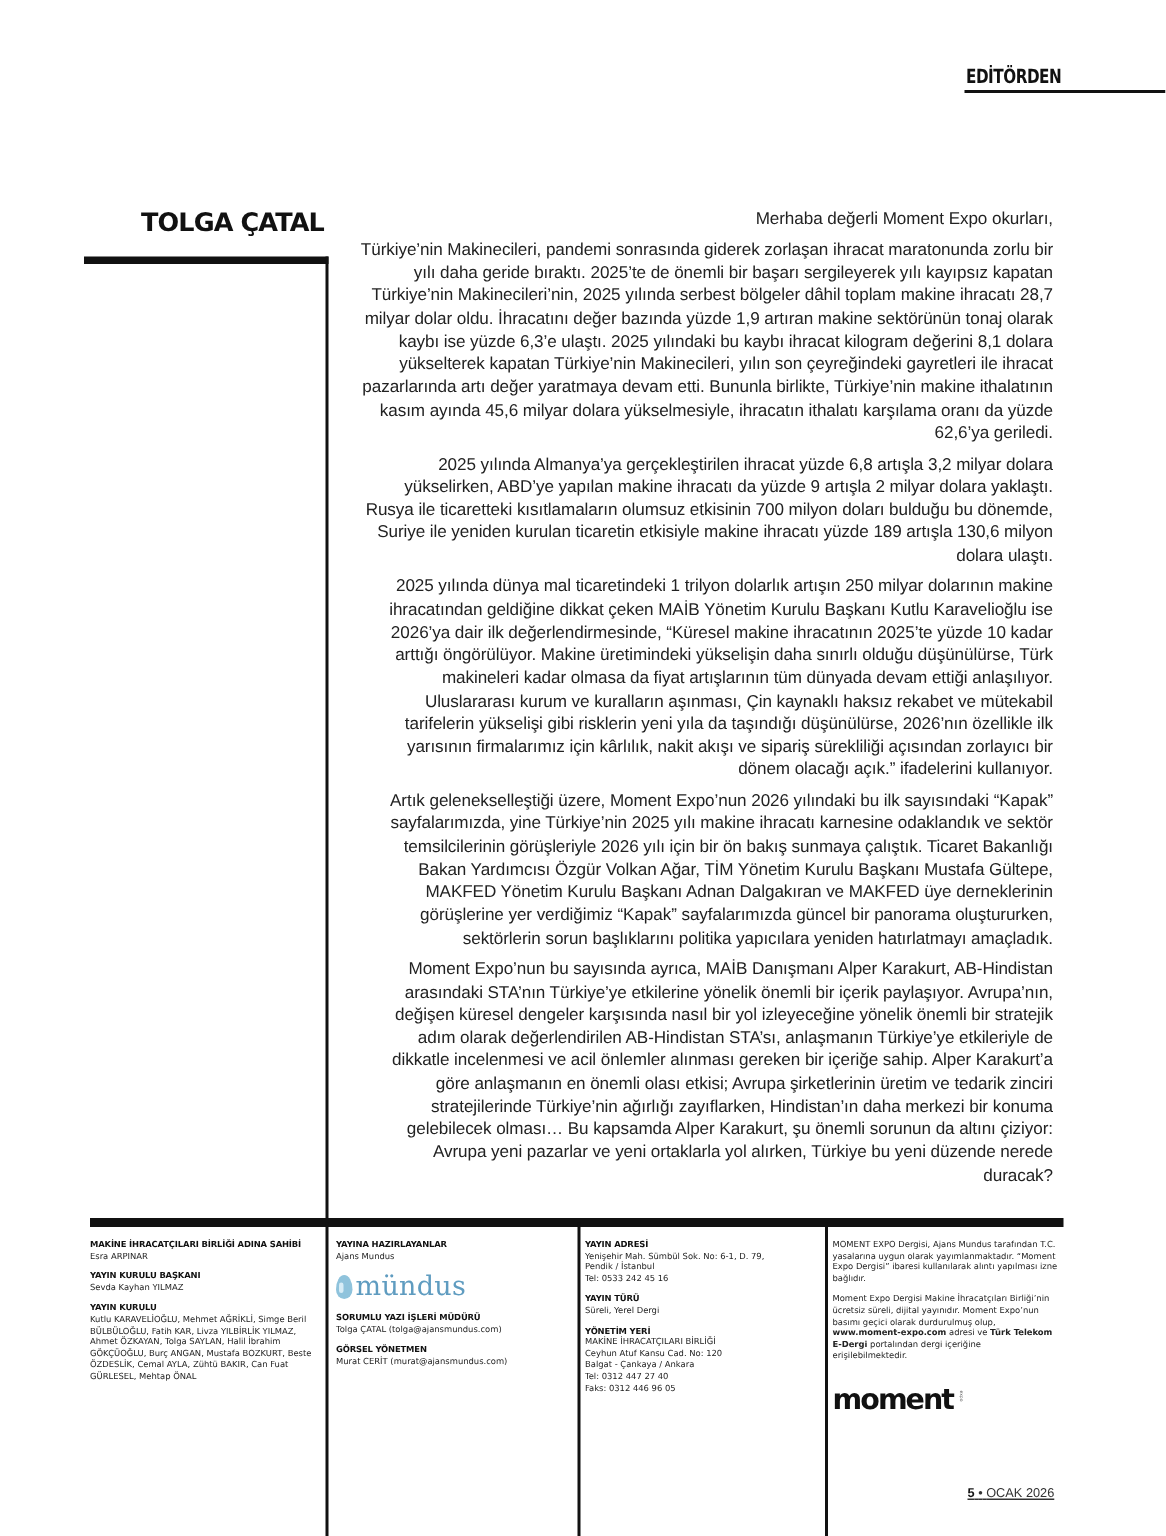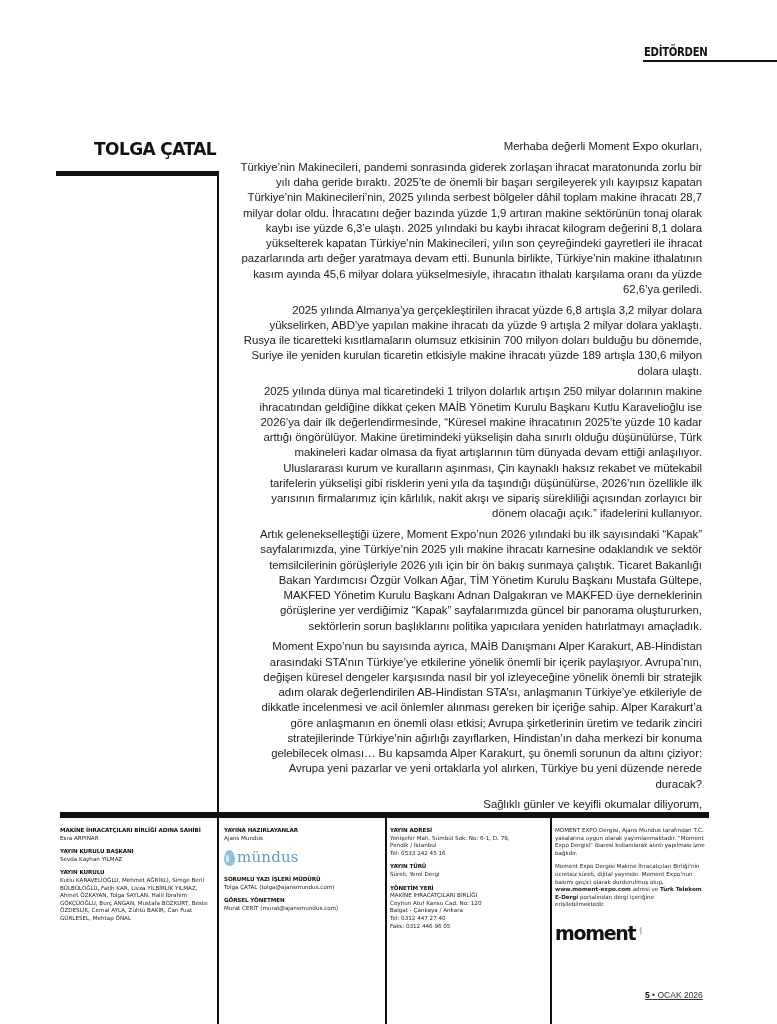--- a/index.html
+++ b/index.html
@@ -33,21 +33,21 @@
   .footer-vline { position: absolute; top: 815px; width: 2px; height: 209px; background: #111; }
 
   .fcol { position: absolute; top: 827px; font-family: "DejaVu Sans", sans-serif; font-size: 5.6px; line-height: 7.6px; color: #222; }
   .fcol .h { font-weight: bold; color: #111; letter-spacing: -0.1px; }
   .fcol .blk { margin-bottom: 6px; }
   .fcol b { font-weight: bold; }
 
   .mundus-logo { display: flex; align-items: center; margin: 6px 0 8px 0; height: 20px; }
   .mundus-drop { width: 11px; height: 16px; background: #8fc3dc; border-radius: 50% 50% 50% 50% / 60% 60% 40% 40%; margin-right: 2px; position: relative; }
   .mundus-drop::after { content: ""; position: absolute; left: 2px; top: 5px; width: 3px; height: 7px; background: #d7ecf6; border-radius: 2px; }
-  .mundus-text { font-family: "DejaVu Serif", serif; font-size: 15px; color: #5f9cc0; letter-spacing: 0.2px; }
+  .mundus-text { font-family: "DejaVu Serif", serif; font-size: 18px; color: #5f9cc0; letter-spacing: 0.2px; }
 
   .moment-logo { display: flex; align-items: flex-end; margin-top: 12px; height: 22px; }
   .moment-text { font-family: "DejaVu Sans", sans-serif; font-weight: bold; font-size: 19px; letter-spacing: -1.3px; color: #111; line-height: 19px; }
   .moment-expo { font-size: 3px; writing-mode: vertical-rl; color: #555; margin-left: 1px; height: 16px; }
 
   .page-num { position: absolute; left: 645px; top: 990px; font-family: "Liberation Sans", sans-serif; font-size: 8.5px; color: #333; text-decoration: underline; }
   .page-num b { font-weight: bold; color: #111; }
 </style>
 </head>
 <body>
@@ -59,21 +59,20 @@
 <div class="author-rule"></div>
 <div class="vline-main"></div>
 
 <div class="body-text">
   <p>Merhaba değerli Moment Expo okurları,</p>
   <p>Türkiye’nin Makinecileri, pandemi sonrasında giderek zorlaşan ihracat maratonunda zorlu bir yılı daha geride bıraktı. 2025’te de önemli bir başarı sergileyerek yılı kayıpsız kapatan Türkiye’nin Makinecileri’nin, 2025 yılında serbest bölgeler dâhil toplam makine ihracatı 28,7 milyar dolar oldu. İhracatını değer bazında yüzde 1,9 artıran makine sektörünün tonaj olarak kaybı ise yüzde 6,3’e ulaştı. 2025 yılındaki bu kaybı ihracat kilogram değerini 8,1 dolara yükselterek kapatan Türkiye’nin Makinecileri, yılın son çeyreğindeki gayretleri ile ihracat pazarlarında artı değer yaratmaya devam etti. Bununla birlikte, Türkiye’nin makine ithalatının kasım ayında 45,6 milyar dolara yükselmesiyle, ihracatın ithalatı karşılama oranı da yüzde 62,6’ya geriledi.</p>
   <p>2025 yılında Almanya’ya gerçekleştirilen ihracat yüzde 6,8 artışla 3,2 milyar dolara yükselirken, ABD’ye yapılan makine ihracatı da yüzde 9 artışla 2 milyar dolara yaklaştı. Rusya ile ticaretteki kısıtlamaların olumsuz etkisinin 700 milyon doları bulduğu bu dönemde, Suriye ile yeniden kurulan ticaretin etkisiyle makine ihracatı yüzde 189 artışla 130,6 milyon dolara ulaştı.</p>
   <p>2025 yılında dünya mal ticaretindeki 1 trilyon dolarlık artışın 250 milyar dolarının makine ihracatından geldiğine dikkat çeken MAİB Yönetim Kurulu Başkanı Kutlu Karavelioğlu ise 2026’ya dair ilk değerlendirmesinde, “Küresel makine ihracatının 2025’te yüzde 10 kadar arttığı öngörülüyor. Makine üretimindeki yükselişin daha sınırlı olduğu düşünülürse, Türk makineleri kadar olmasa da fiyat artışlarının tüm dünyada devam ettiği anlaşılıyor. Uluslararası kurum ve kuralların aşınması, Çin kaynaklı haksız rekabet ve mütekabil tarifelerin yükselişi gibi risklerin yeni yıla da taşındığı düşünülürse, 2026’nın özellikle ilk yarısının firmalarımız için kârlılık, nakit akışı ve sipariş sürekliliği açısından zorlayıcı bir dönem olacağı açık.” ifadelerini kullanıyor.</p>
   <p>Artık gelenekselleştiği üzere, Moment Expo’nun 2026 yılındaki bu ilk sayısındaki “Kapak” sayfalarımızda, yine Türkiye’nin 2025 yılı makine ihracatı karnesine odaklandık ve sektör temsilcilerinin görüşleriyle 2026 yılı için bir ön bakış sunmaya çalıştık. Ticaret Bakanlığı Bakan Yardımcısı Özgür Volkan Ağar, TİM Yönetim Kurulu Başkanı Mustafa Gültepe, MAKFED Yönetim Kurulu Başkanı Adnan Dalgakıran ve MAKFED üye derneklerinin görüşlerine yer verdiğimiz “Kapak” sayfalarımızda güncel bir panorama oluştururken, sektörlerin sorun başlıklarını politika yapıcılara yeniden hatırlatmayı amaçladık.</p>
   <p>Moment Expo’nun bu sayısında ayrıca, MAİB Danışmanı Alper Karakurt, AB-Hindistan arasındaki STA’nın Türkiye’ye etkilerine yönelik önemli bir içerik paylaşıyor. Avrupa’nın, değişen küresel dengeler karşısında nasıl bir yol izleyeceğine yönelik önemli bir stratejik adım olarak değerlendirilen AB-Hindistan STA’sı, anlaşmanın Türkiye’ye etkileriyle de dikkatle incelenmesi ve acil önlemler alınması gereken bir içeriğe sahip. Alper Karakurt’a göre anlaşmanın en önemli olası etkisi; Avrupa şirketlerinin üretim ve tedarik zinciri stratejilerinde Türkiye’nin ağırlığı zayıflarken, Hindistan’ın daha merkezi bir konuma gelebilecek olması… Bu kapsamda Alper Karakurt, şu önemli sorunun da altını çiziyor: Avrupa yeni pazarlar ve yeni ortaklarla yol alırken, Türkiye bu yeni düzende nerede duracak?</p>
-  <p>Sağlıklı günler ve keyifli okumalar diliyorum,</p>
 </div>
 
 <div class="footer-rule"></div>
 <div class="footer-vline" style="left:217px"></div>
 <div class="footer-vline" style="left:385px"></div>
 <div class="footer-vline" style="left:550px"></div>
 
 <div class="fcol" style="left:60px; width:152px;">
   <div class="blk">
     <div class="h">MAKİNE İHRACATÇILARI BİRLİĞİ ADINA SAHİBİ</div>

